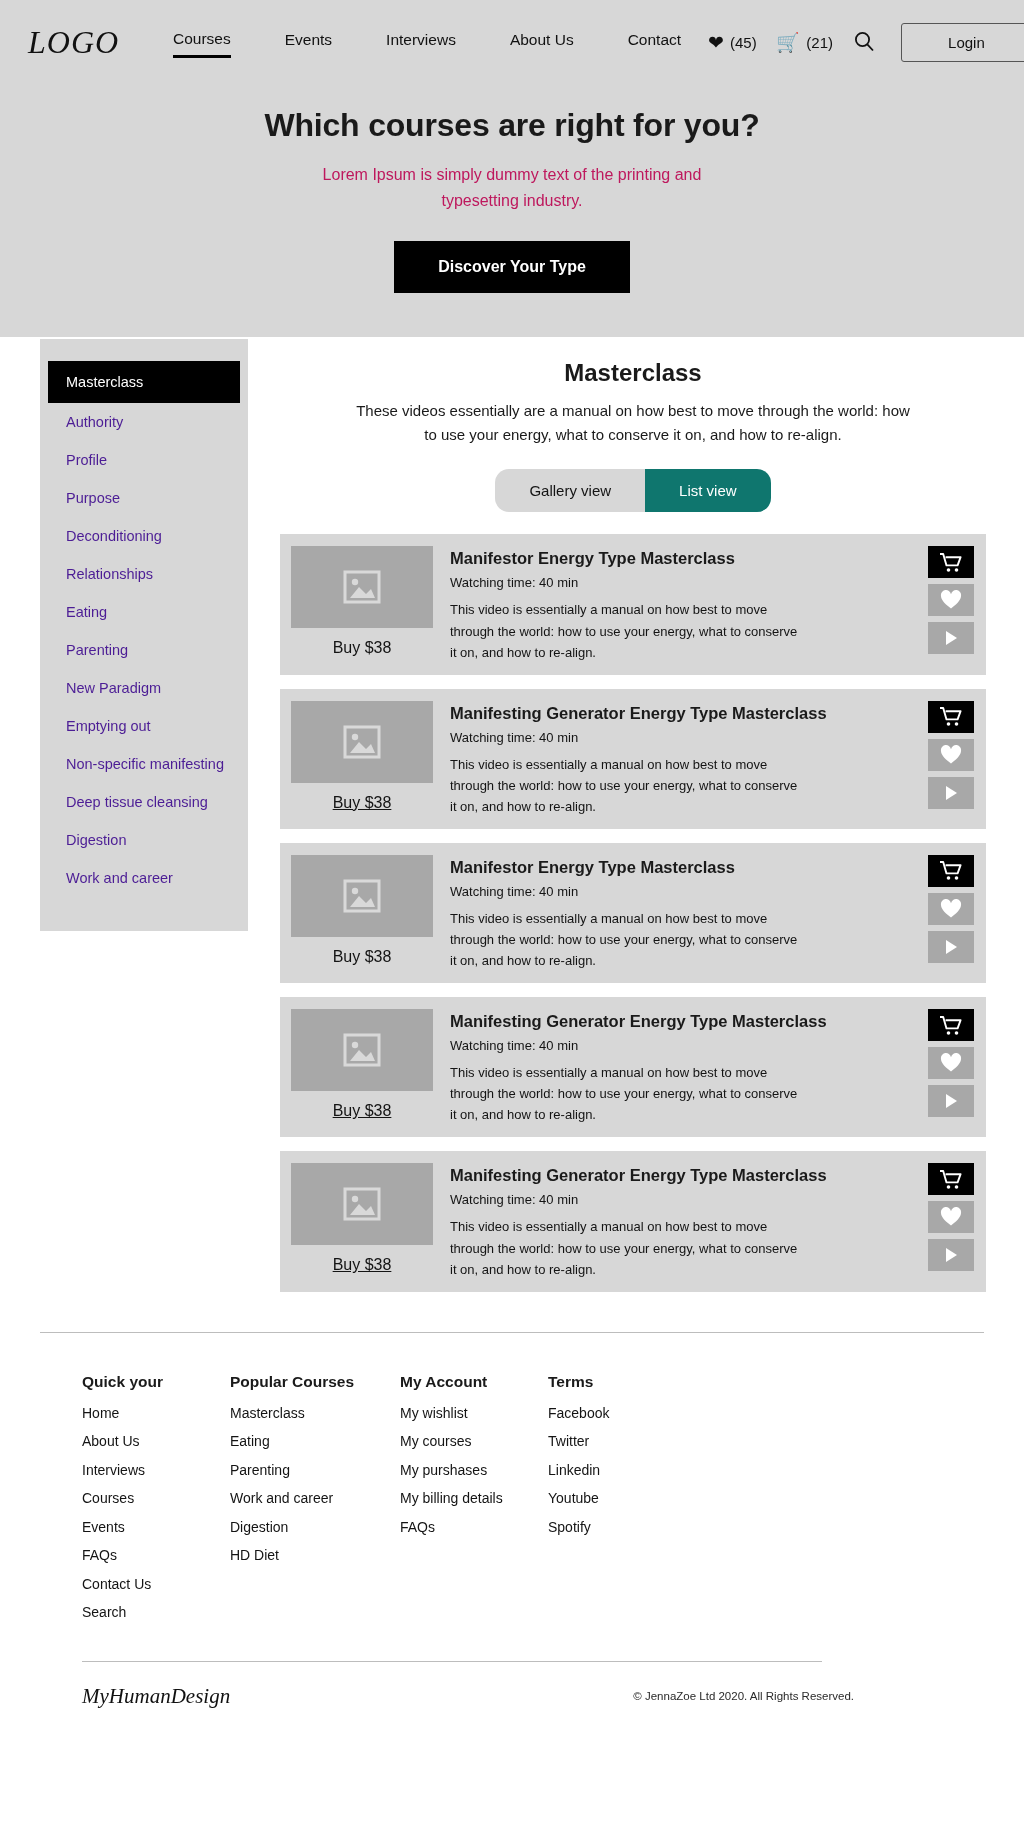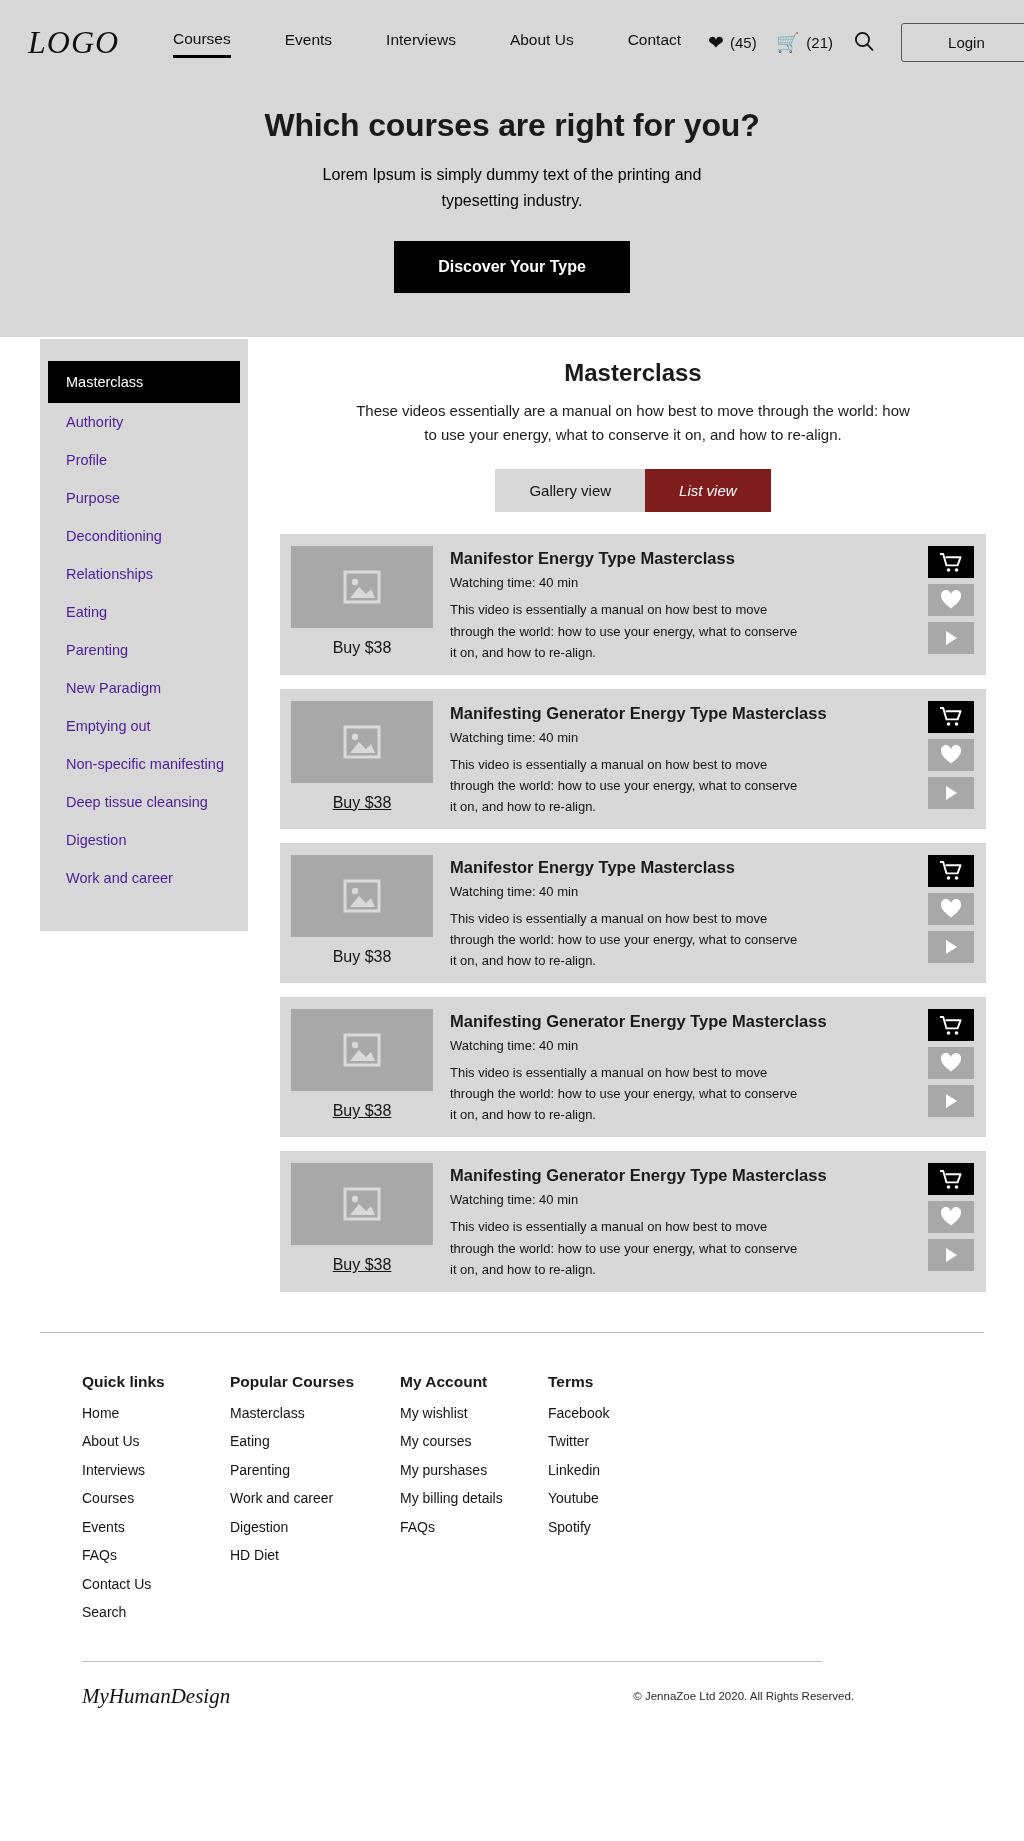--- a/index.html
+++ b/index.html
@@ -88,21 +88,21 @@
     font-size: 32px;
     font-weight: bold;
     letter-spacing: -0.2px;
     margin-bottom: 18px;
   }
   .hero p {
     font-size: 16px;
     line-height: 1.65;
     max-width: 440px;
     margin: 0 auto 26px auto;
-    color: #000000;
+    color: #be185d;
   }
   .hero-cta {
     background: #000;
     color: #fff;
     border: none;
     font-family: "Liberation Sans", sans-serif;
     font-size: 16px;
     font-weight: bold;
     padding: 17px 44px;
     cursor: pointer;
@@ -159,30 +159,31 @@
     margin: 0 auto 22px auto;
   }
   .toggle-wrap {
     display: flex;
     justify-content: center;
     margin-bottom: 22px;
   }
   .toggle {
     display: flex;
     overflow: hidden;
+    border-radius: 14px;
   }
   .toggle-btn {
     font-family: "Liberation Sans", sans-serif;
     font-size: 15px;
     border: none;
     padding: 13px 34px;
     cursor: pointer;
   }
   .toggle-btn.inactive { background: #d7d7d7; color: #141414; }
-  .toggle-btn.active { background: #7f1d1d; color: #fff; font-style: italic; }
+  .toggle-btn.active { background: #0f766e; color: #fff; }
 
   
   .card {
     background: #d7d7d7;
     display: flex;
     margin-bottom: 14px;
     position: relative;
     padding: 12px 0 12px 0;
   }
   .card-left {
@@ -592,21 +593,21 @@
             </div>
     </div>
   </div>
       </div>
   </main>
 </div>
 
 <div class="footer-sep"></div>
 <footer class="footer" id="footer-cols">
   <div class="fcol c0">
-    <h4>Quick links</h4>
+    <h4>Quick your</h4>
     <a>Home</a>
       <a>About Us</a>
       <a>Interviews</a>
       <a>Courses</a>
       <a>Events</a>
       <a>FAQs</a>
       <a>Contact Us</a>
       <a>Search</a>
   </div>
   <div class="fcol c1">

